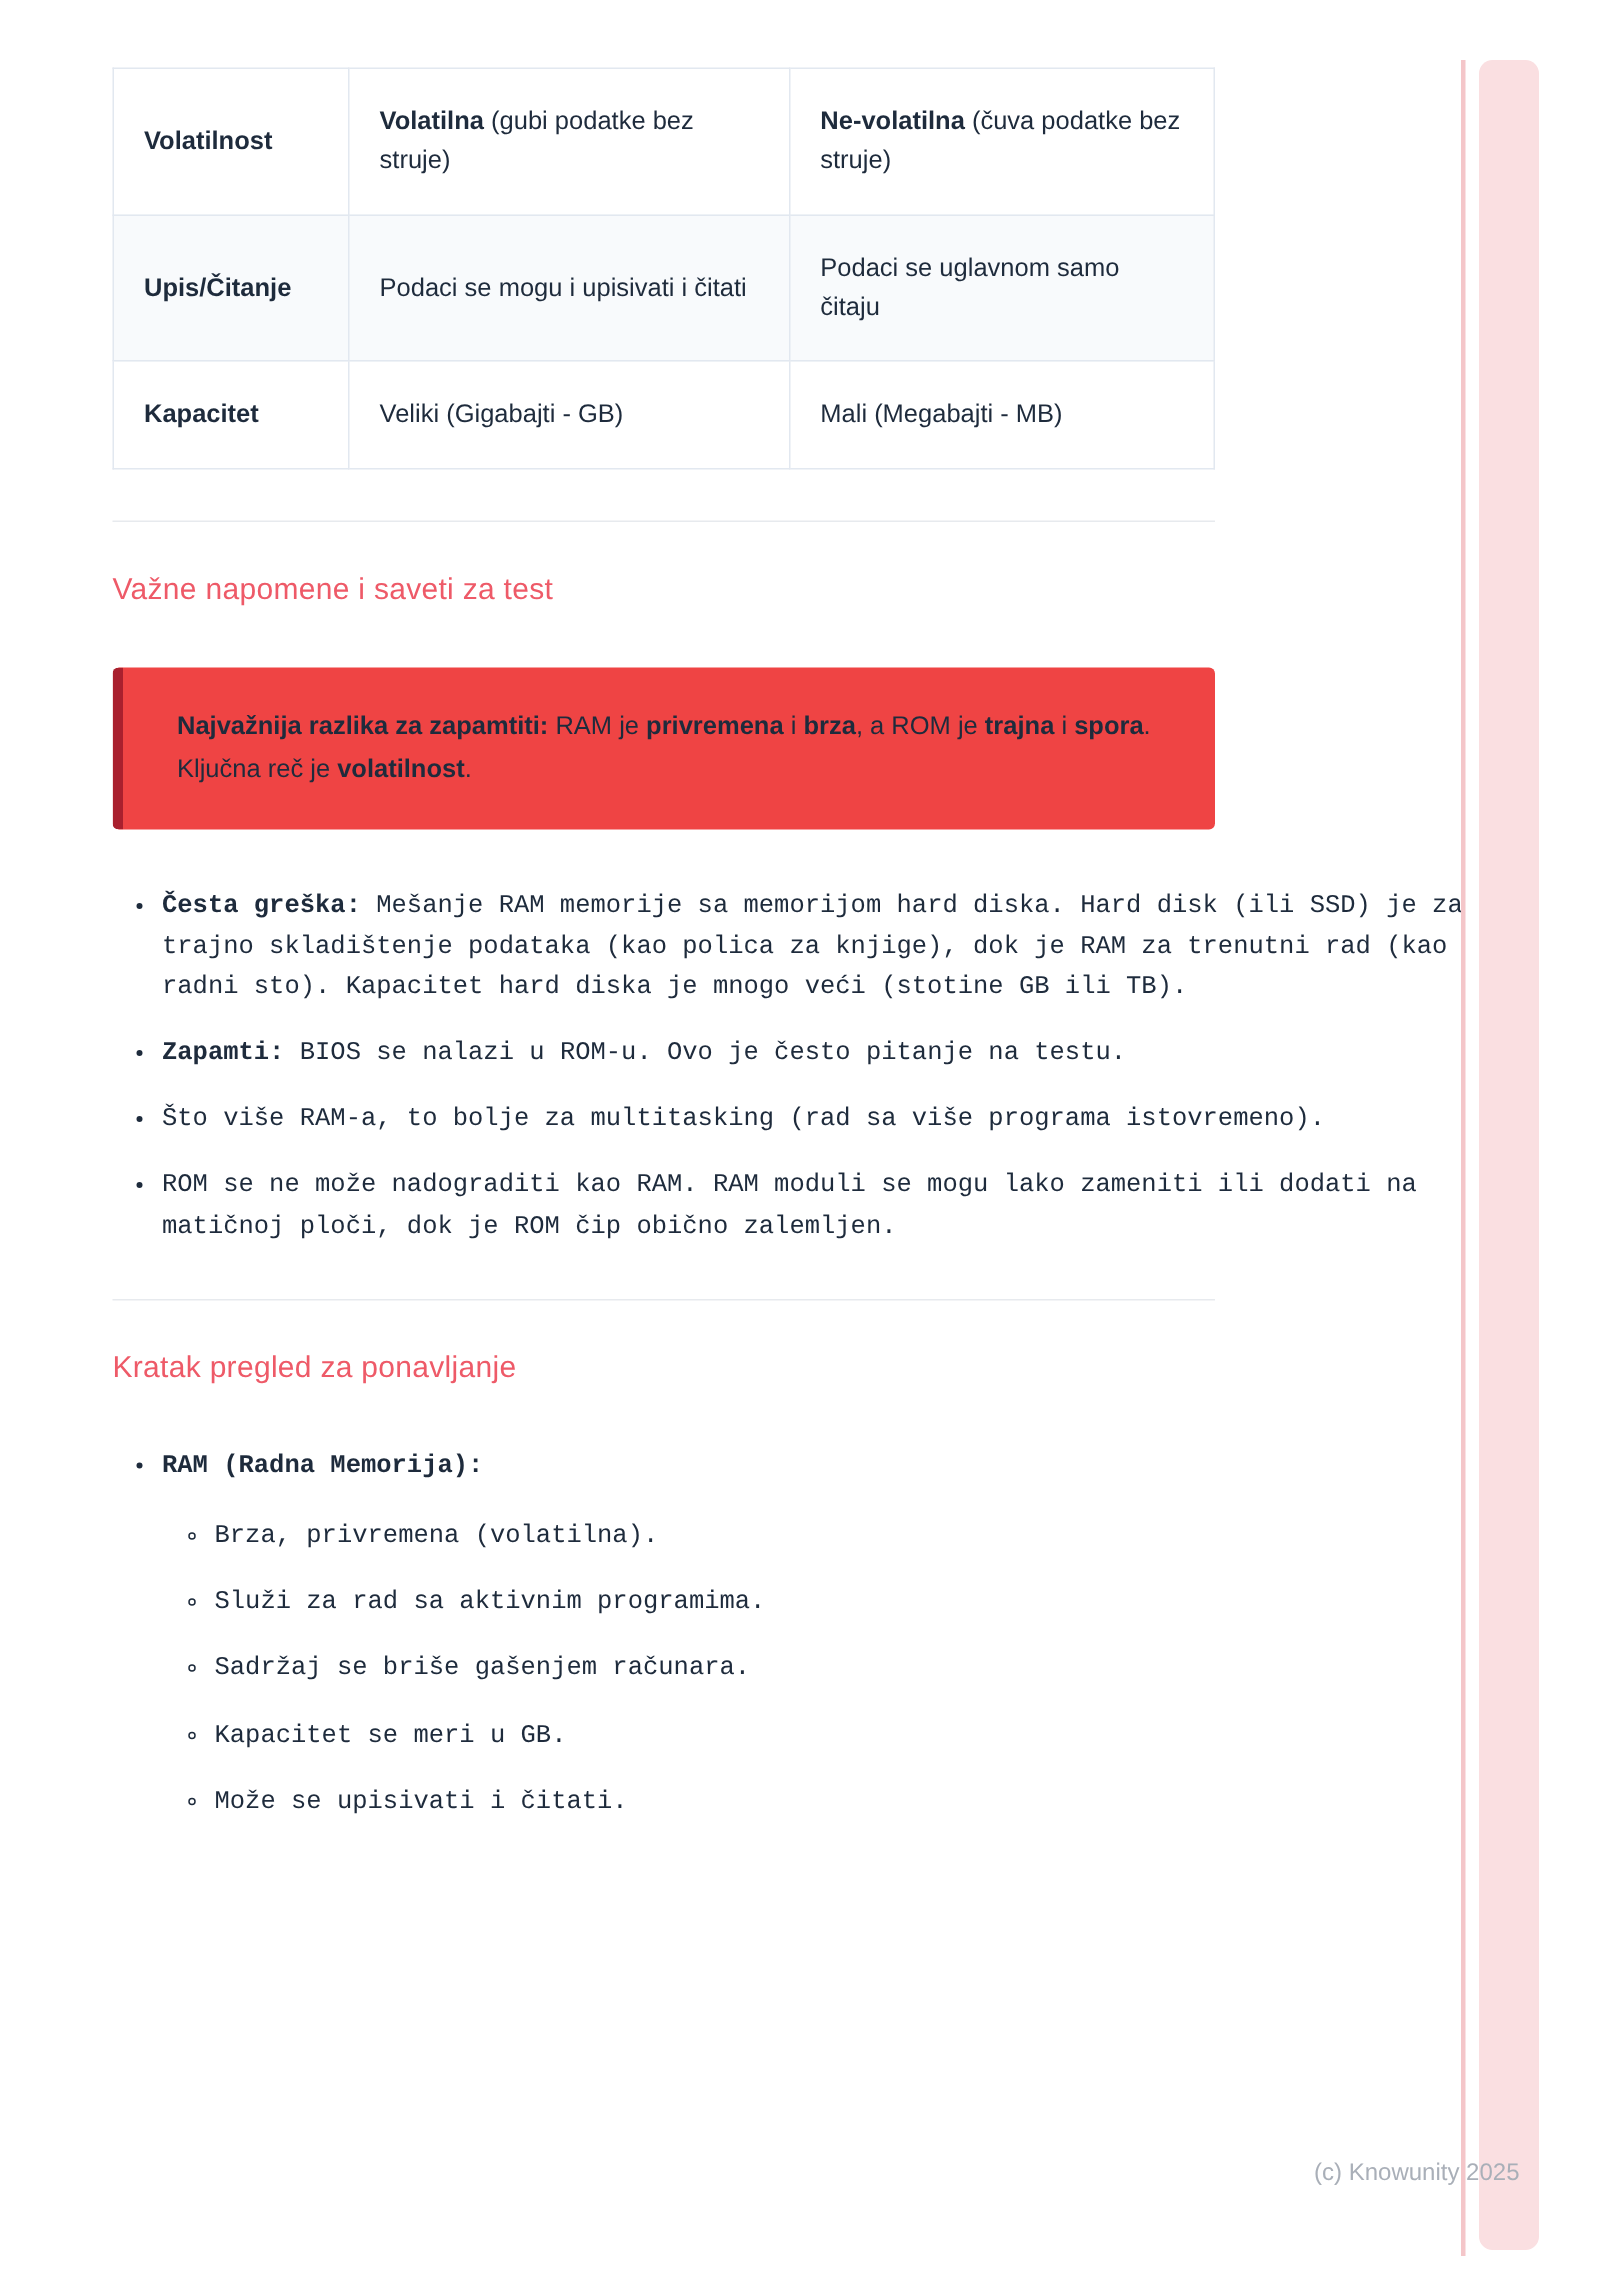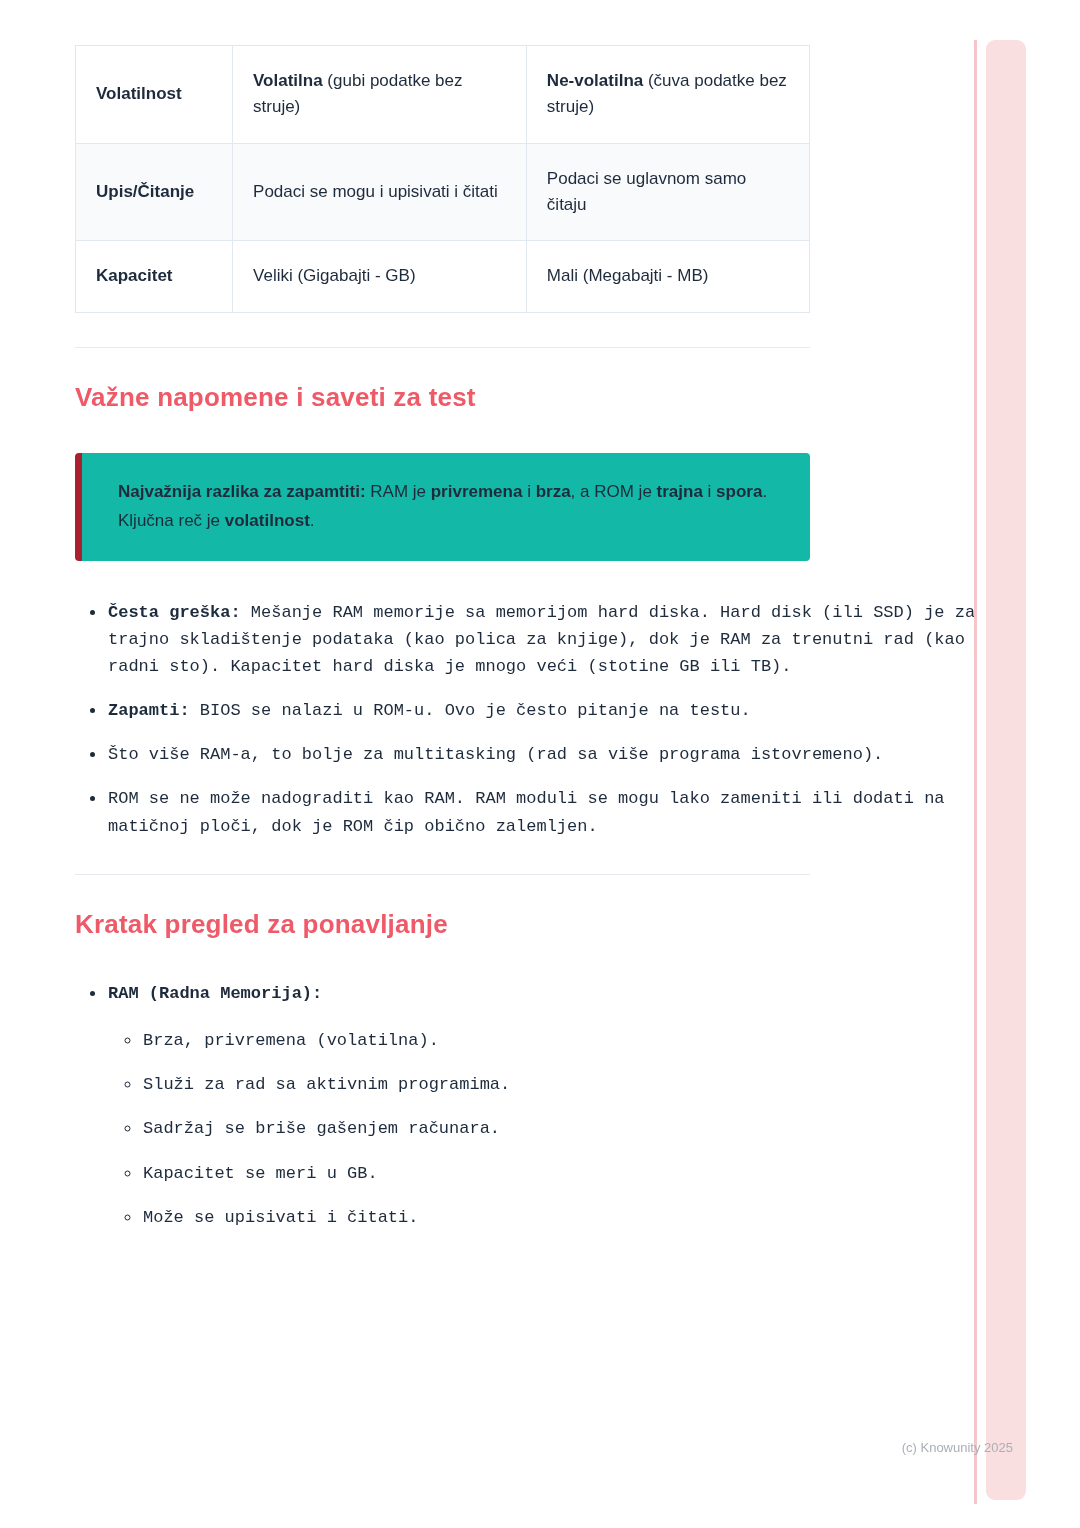--- a/index.html
+++ b/index.html
@@ -23,29 +23,29 @@
     vertical-align: middle;
   }
   .cmp-table td.label-cell { font-weight: 700; width: 147px; }
   .cmp-table td.ram-cell   { width: 275px; }
   .cmp-table td.rom-cell   { width: 265px; }
   .cmp-table tr:nth-child(even) { background: #f8fafc; }
 
   .divider { width: 735px; height: 1px; background: #e7eaee; margin: 34px 0; }
 
   .section-title {
-    font-size: 26px; font-weight: 700;
+    font-size: 20px; font-weight: 400;
     color: #ee5a68;
     margin: 34px 0 40px 0;
     letter-spacing: 0.2px;
   }
 
   .callout {
     width: 735px;
-    background: #14b8a6;
+    background: #ef4444;
     border-left: 7px solid #a9202e;
     border-radius: 4px;
     padding: 25px 30px 25px 36px;
     margin: 0 0 38px 0;
   }
   .callout-text { margin: 0; font-size: 17px; line-height: 1.7; }
 
   ul.bullets { margin: 0 0 34px 0; padding-left: 31px; font-size: 17px; line-height: 1.6; list-style: disc; font-family: Liberation Mono, monospace; }
   ul.bullets > li { margin-bottom: 17px; padding-left: 2px; }
   ul.bullets > li:last-child { margin-bottom: 0; }
@@ -53,21 +53,21 @@
   ul.sub-bullets { list-style: circle; margin: 20px 0 0 0; padding-left: 33px; }
   ul.sub-bullets > li { margin-bottom: 17px; padding-left: 2px; }
   ul.sub-bullets > li:last-child { margin-bottom: 0; }
 
   strong { font-weight: 700; }
 
   
   .edge-line  { position: absolute; left: 974px; top: 40px; width: 3px;  height: 1464px; background: #f4c6c9; }
   .side-strip { position: absolute; left: 986px; top: 40px; width: 40px; height: 1460px; background: #fadfe1; border-radius: 9px; }
 
-  .watermark { position: absolute; right: 67px; top: 1440px; font-size: 13px; color: #a9afb8; white-space: nowrap; }
+  .watermark { position: absolute; right: 67px; top: 1440px; font-size: 16px; color: #a9afb8; white-space: nowrap; }
 </style>
 </head>
 <body>
 
 <div class="page">
   <div class="content">
 
     <table class="cmp-table">
       <tbody>
         <tr>

